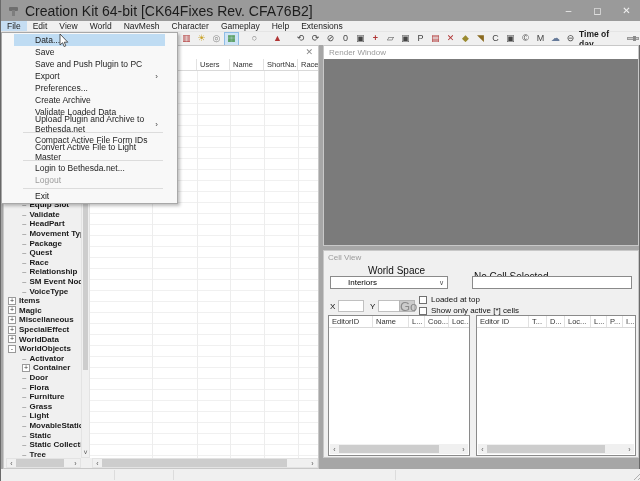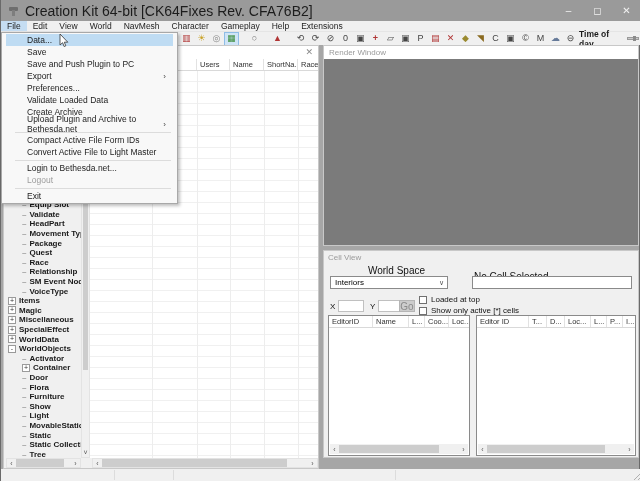--- a/index.html
+++ b/index.html
@@ -62,26 +62,26 @@
   #tree-vsb-thumb { position:absolute; left:1px; top:10px; width:5px; height:300px; background:#cdcdcd; }
 
   #render-window { left:322px; top:45px; width:316px; height:201px; background:#7b7b7b; border:1px solid #c8c8c8; }
   #rw-titlebar { left:0; top:0; width:314px; height:13px; background:#fff; display:flex; align-items:center; padding-left:5px; }
 
   #cell-view { left:322px; top:250px; width:316px; height:208px; background:#f0f0f0; border:1px solid #c8c8c8; }
   #cv-title { left:4px; top:2px; }
   .cv-label { font-size:10px; color:#111; }
   #cv-ws-label { left:0; top:14px; width:145px; text-align:center; }
   #cv-nocell-label { left:150px; top:20px; width:158px; text-align:left; }
-  #cv-dropdown { left:6px; top:25px; width:118px; height:13px; background:#fff; border:1px solid #8a8a8a; display:flex; align-items:center; font-size:8px; padding-left:4px; }
+  #cv-dropdown { left:6px; top:25px; width:118px; height:13px; background:#fff; border:1px solid #8a8a8a; display:flex; align-items:center; font-size:8px; padding-left:17px; }
   #cv-dd-arrow { margin-left:auto; margin-right:3px; color:#555; font-size:7px; }
   #cv-cellfield { left:148px; top:25px; width:160px; height:13px; background:#fff; border:1px solid #8a8a8a; }
   .cv-xy { font-size:8px; color:#111; }
   .cv-field { background:#fff; border:1px solid #c0c0c0; height:12px; }
-  #cv-go { left:75px; top:49px; width:16px; height:12px; background:#cccccc; border:1px solid #b5b5b5; color:#8a8a8a; font-size:10px; text-align:center; line-height:11px; }
+  #cv-go { left:75px; top:49px; width:16px; height:12px; background:#cccccc; border:1px solid #b5b5b5; color:#8a8a8a; font-size:13px; text-align:center; line-height:11px; }
   .cv-check { width:8px; height:8px; background:#fff; border:1px solid #707070; }
   .cv-check-label { font-size:8px; color:#111; }
   .cv-table { background:#fff; border:1px solid #8a8a8a; position:absolute; top:64px; height:141px; }
   #cv-table-left { left:4px; width:142px; }
   #cv-table-right { left:152px; width:160px; }
   .cv-thead { display:flex; border-bottom:1px solid #d9d9d9; height:12px; }
   .cv-th { border-right:1px solid #e2e2e2; font-size:7.5px; color:#333; padding:1px 0 0 3px; white-space:nowrap; overflow:hidden; }
   #cv-table-left .cv-th:nth-child(1){width:44px;} #cv-table-left .cv-th:nth-child(2){width:36px;}
   #cv-table-left .cv-th:nth-child(3){width:16px;} #cv-table-left .cv-th:nth-child(4){width:24px;}
   #cv-table-left .cv-th:nth-child(5){flex:1; border-right:none;}
@@ -91,21 +91,21 @@
   #cv-table-right .cv-th:nth-child(7){flex:1; border-right:none;}
   .cv-table .sb-h { position:absolute; left:1px; right:1px; bottom:1px; border:none; }
 
   
   #statusbar { left:0; top:469px; width:640px; height:12px; background:#f0f0f0; }
   .sb-div { position:absolute; top:1px; bottom:1px; width:1px; background:#dcdcdc; }
   #resize-grip { position:absolute; right:1px; bottom:1px; width:9px; height:9px;
     background:repeating-linear-gradient(135deg, transparent 0 2px, #b0b0b0 2px 3px); clip-path:polygon(100% 0, 100% 100%, 0 100%); }
 
   
-  #file-menu { left:0; top:32px; width:177px; background:#f8f8f8; border:1px solid #a8a8a8; box-shadow:2px 2px 3px rgba(0,0,0,0.25); z-index:50; padding:1px 4px; }
+  #file-menu { left:0; top:32px; width:177px; background:#f8f8f8; border:1px solid #a8a8a8; box-shadow:2px 2px 3px rgba(0,0,0,0.25); z-index:50; padding:1px 12px; }
   .mi { height:12px; display:flex; align-items:center; padding-left:21px; font-size:8.5px; color:#1c1c1c; }
   .mi.highlighted { background:#bfdcf3; }
   .mi.disabled { color:#9c9c9c; }
   .mi.separator { height:4px; padding:0 2px; }
   .mi.separator:after { content:""; flex:1; border-top:1px solid #dcdcdc; }
   .mi-arrow { margin-left:auto; margin-right:7px; font-size:8px; color:#444; }
   #menu-cursor { left:58px; top:34px; z-index:60; }
 </style>
 </head>
 <body>
@@ -343,21 +343,21 @@
         <div class="ti lvl1">
         <span class="exp">–</span>
         <span>Flora</span>
       </div>
         <div class="ti lvl1">
         <span class="exp">–</span>
         <span>Furniture</span>
       </div>
         <div class="ti lvl1">
         <span class="exp">–</span>
-        <span>Show</span>
+        <span>Grass</span>
       </div>
         <div class="ti lvl1">
         <span class="exp">–</span>
         <span>Light</span>
       </div>
         <div class="ti lvl1">
         <span class="exp">–</span>
         <span>MovableStatic</span>
       </div>
         <div class="ti lvl1">
@@ -472,25 +472,25 @@
     </div>
       <div class="mi">
       <span class="mi-label">Export</span>
       <span class="mi-arrow">›</span>
     </div>
       <div class="mi">
       <span class="mi-label">Preferences...</span>
       <span class="mi-arrow"></span>
     </div>
       <div class="mi">
+      <span class="mi-label">Create Archive</span>
+      <span class="mi-arrow"></span>
+    </div>
+      <div class="mi">
       <span class="mi-label">Validate Loaded Data</span>
-      <span class="mi-arrow"></span>
-    </div>
-      <div class="mi">
-      <span class="mi-label">Create Archive</span>
       <span class="mi-arrow"></span>
     </div>
       <div class="mi">
       <span class="mi-label">Upload Plugin and Archive to Bethesda.net</span>
       <span class="mi-arrow">›</span>
     </div>
       <div class="mi separator">
       <span class="mi-label"></span>
       <span class="mi-arrow"></span>
     </div>

